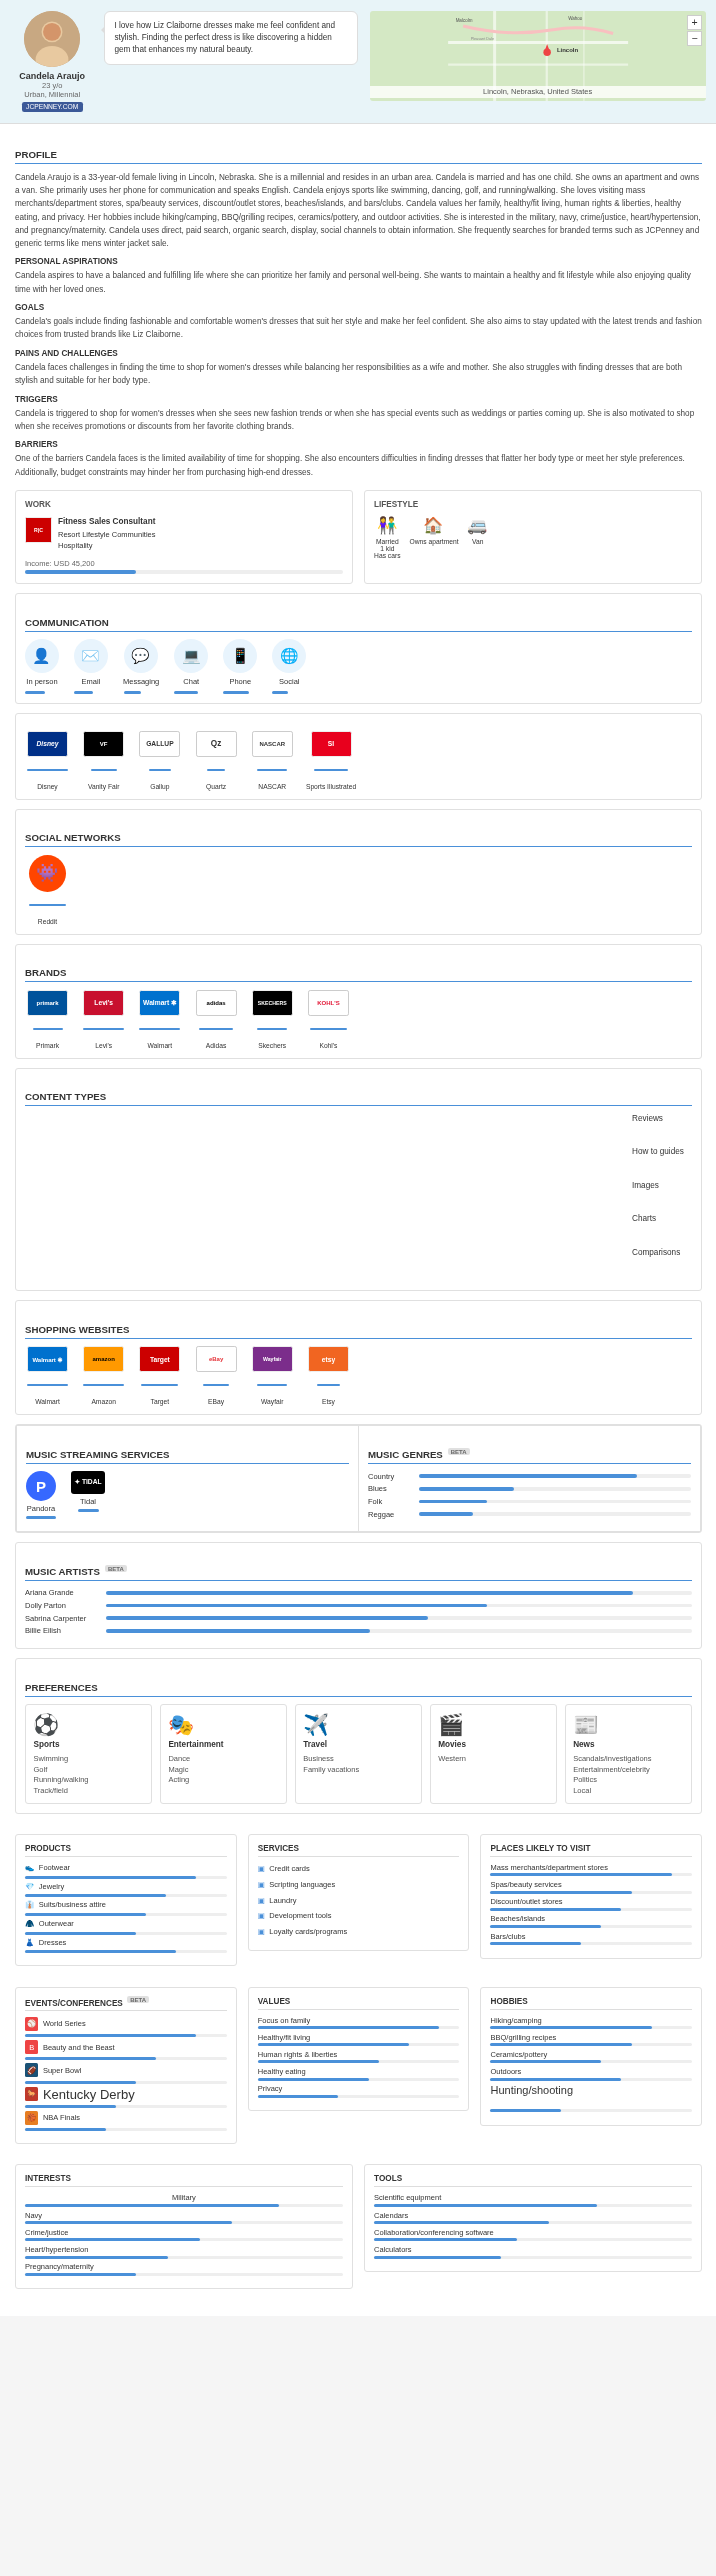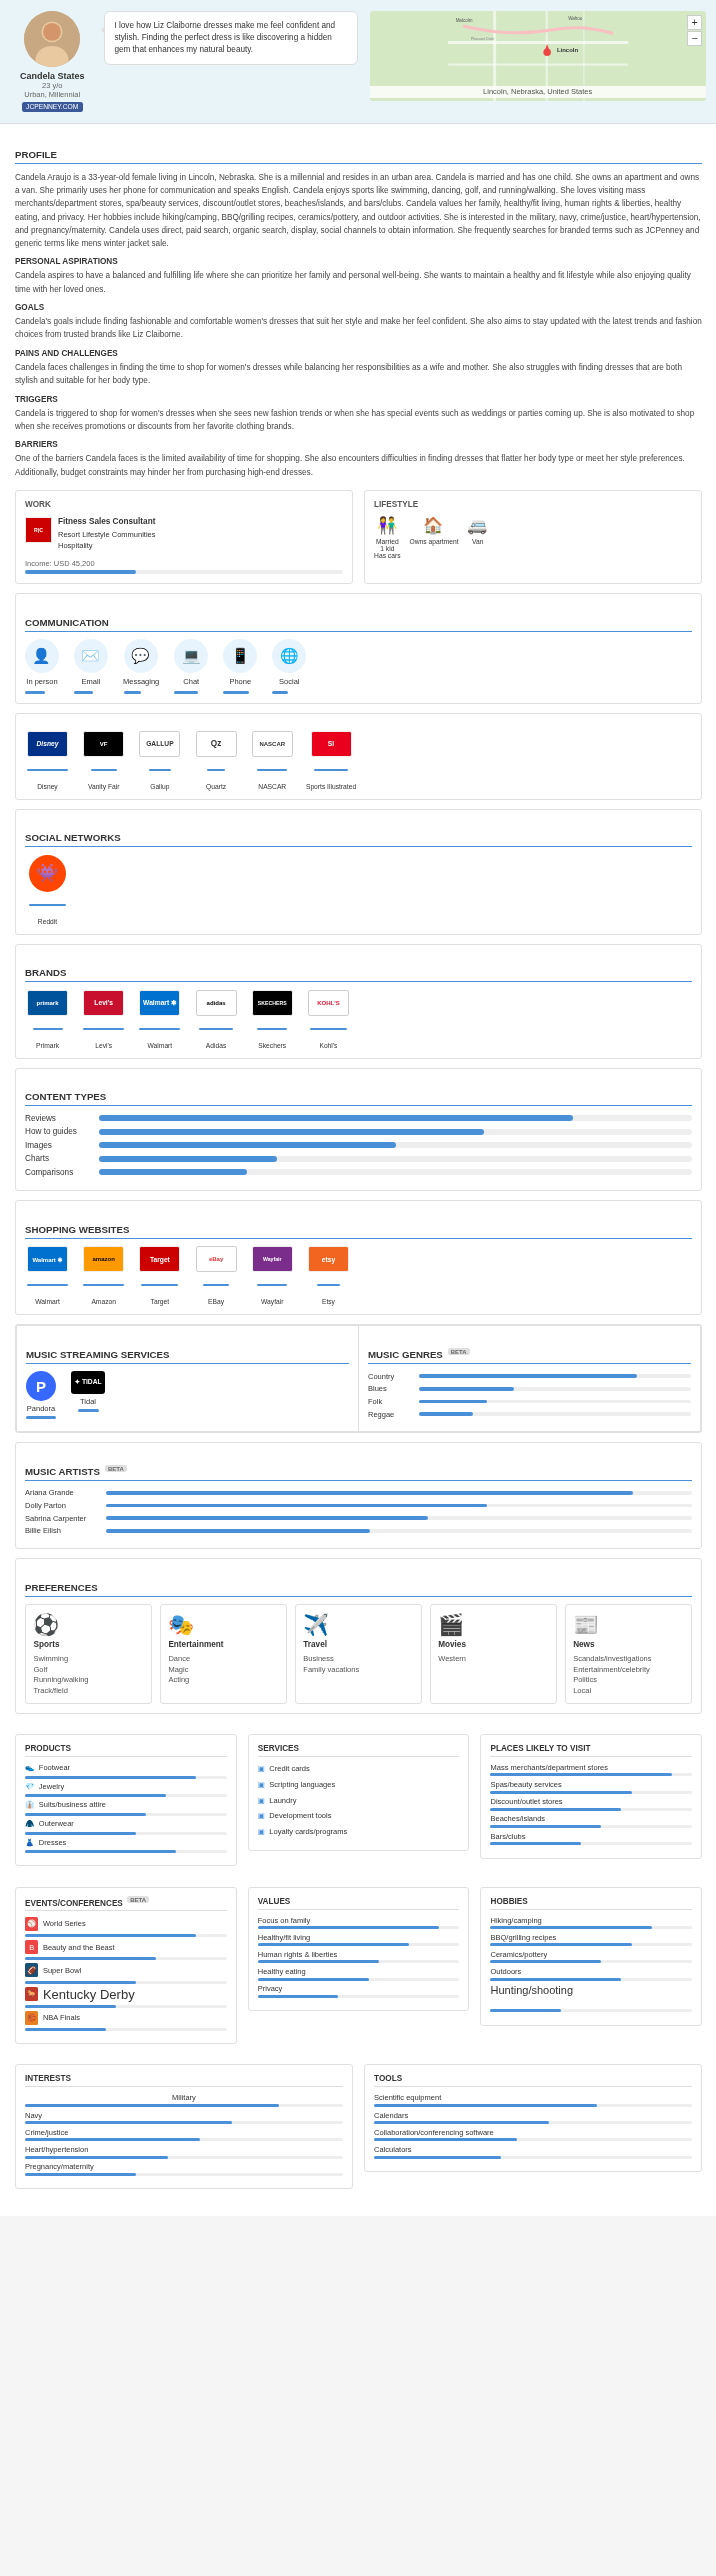--- a/index.html
+++ b/index.html
@@ -47,21 +47,21 @@
     .comm-icons { display: flex; gap: 15px; flex-wrap: wrap; margin-top: 7.5px; }
     .comm-item { display: flex; flex-direction: column; align-items: center; gap: 3.7px; font-size: 7.5px; }
     .comm-icon-circle { width: 34px; height: 34px; border-radius: 50%; display: flex; align-items: center; justify-content: center; font-size: 15px; }
     .comm-bar { width: 34px; }
     .mini-bar { height: 3px; background: #4a90d9; border-radius: 1.5px; margin-top: 1.5px; }
     .grid-items { display: flex; gap: 11.2px; flex-wrap: wrap; margin-top: 7.5px; align-items: flex-start; }
     .grid-item { display: flex; flex-direction: column; align-items: center; gap: 12px; min-width: 45px; }
     .brand-logo { width: 41px; height: 26px; display: flex; align-items: center; justify-content: center; border: 0.7px solid #eee; border-radius: 2.2px; font-size: 6.7px; font-weight: bold; overflow: hidden; }
     .brand-bar { width: 41px; height: 2.2px; background: #4a90d9; border-radius: 1.5px; }
     .brand-label { font-size: 6.7px; text-align: center; }
-    .content-row { display: flex; align-items: center; gap: 14px; margin-bottom: 4.5px; }
+    .content-row { display: flex; align-items: flex-end; gap: 14px; margin-bottom: 4.5px; flex-direction: column; }
     .content-label { font-size: 8.2px; min-width: 60px; }
     .content-bar-track { flex: 1; background: #eee; height: 6px; border-radius: 3px; }
     .content-bar-fill { height: 6px; border-radius: 3px; background: #4a90d9; }
 
     
     .two-col { display: flex; gap: 0; }
     .half-section { flex: 1; padding: 9px; border: 0.7px solid #e0e0e0; }
     .half-section + .half-section { border-left: none; }
     .music-services { display: flex; gap: 15px; margin-top: 7.5px; flex-wrap: wrap; }
     .music-item { display: flex; flex-direction: column; align-items: center; gap: 3px; }
@@ -125,21 +125,21 @@
   <div class="hero">
     <div class="avatar-section">
       <div class="avatar-circle">
         <svg viewBox="0 0 75 75" xmlns="http://www.w3.org/2000/svg">
           <circle cx="37.5" cy="37.5" r="37.5" fill="#c8a882"></circle>
           <circle cx="37.5" cy="28" r="14" fill="#e8c9a0"></circle>
           <ellipse cx="37.5" cy="65" rx="22" ry="18" fill="#e8c9a0"></ellipse>
           <circle cx="37.5" cy="28" r="12" fill="#d4956a"></circle>
         </svg>
       </div>
-      <div class="avatar-name">Candela States</div>
+      <div class="avatar-name">Candela Araujo</div>
       <div class="avatar-meta">23 y/o</div>
       <div class="avatar-meta">Urban, Millennial</div>
       <div class="avatar-link">JCPENNEY.COM</div>
     </div>
     <div class="quote-bubble">
       <span>I love how Liz Claiborne dresses make me feel confident and stylish. Finding the perfect dress is like discovering a hidden gem that enhances my natural beauty.</span>
     </div>
     <div class="map-section">
       <div class="map-placeholder">
         <svg width="100%" height="100%" viewBox="0 0 240 120" xmlns="http://www.w3.org/2000/svg" style="font-size:12px">

